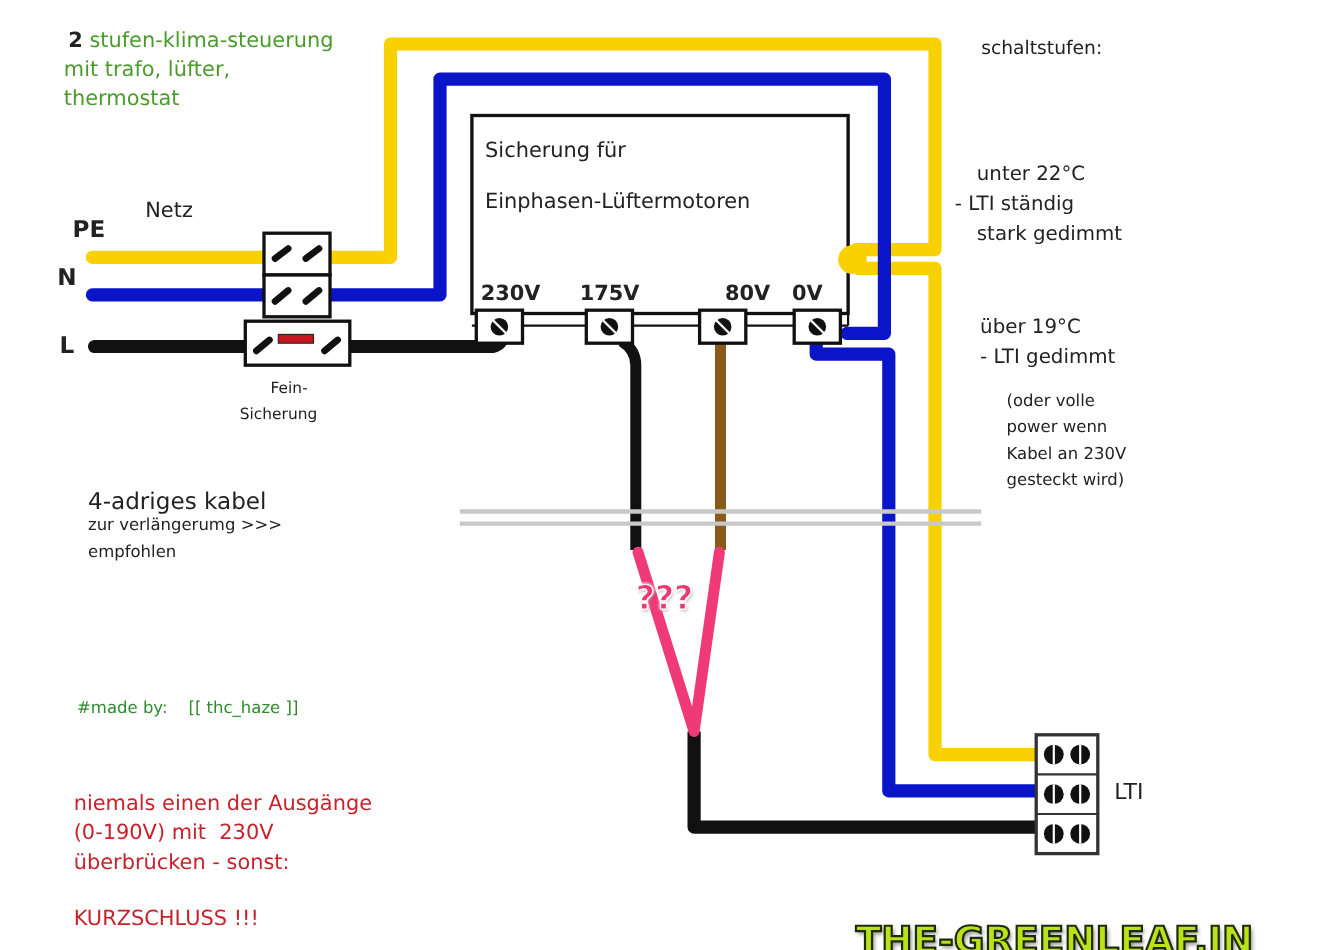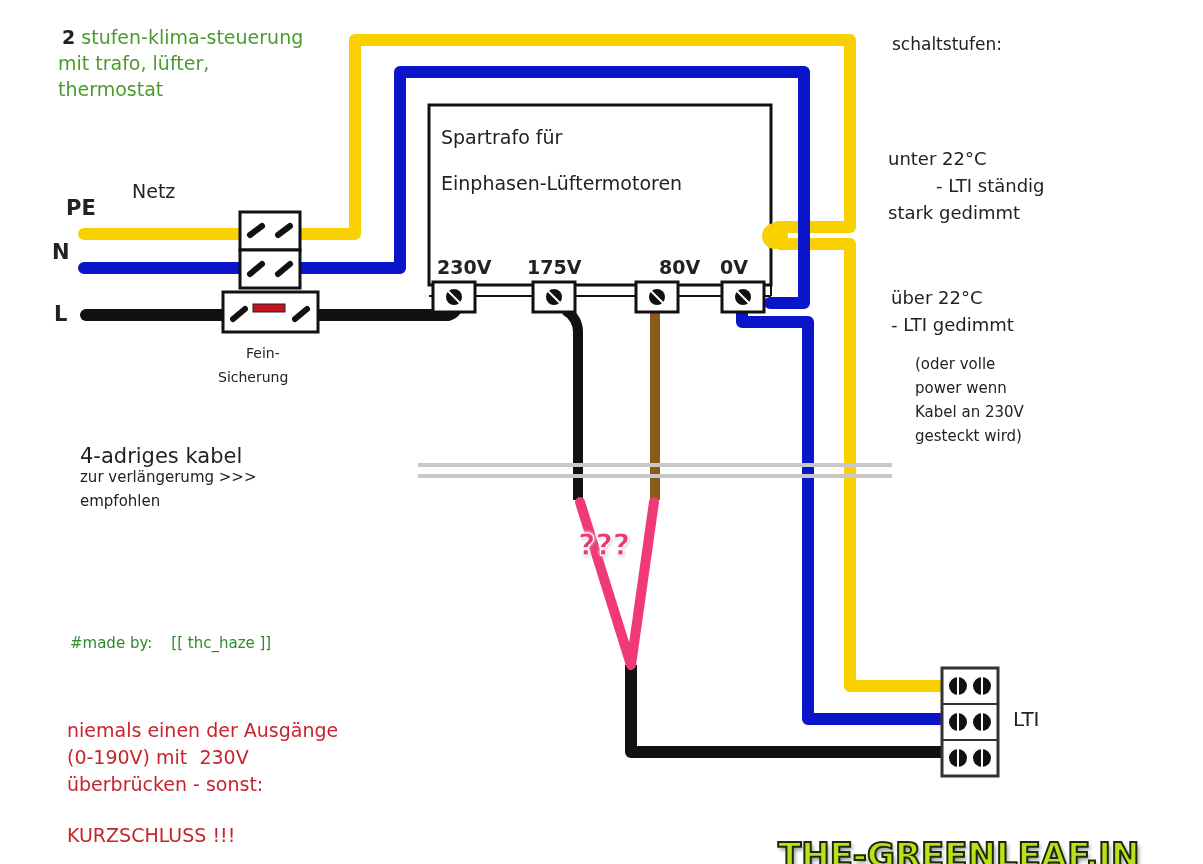--- a/index.html
+++ b/index.html
@@ -133,32 +133,32 @@
 <div class="t green" style="left:58px;top:52px;font-size:19px;">mit trafo, lüfter,</div>
 <div class="t green" style="left:58px;top:78px;font-size:19px;">thermostat</div>
 
 <div class="t dark" style="left:132px;top:180px;font-size:19px;">Netz</div>
 <div class="t dark bold" style="left:66px;top:196px;font-size:21px;">PE</div>
 <div class="t dark bold" style="left:52px;top:240px;font-size:21px;">N</div>
 <div class="t dark bold" style="left:54px;top:302px;font-size:21px;">L</div>
 <div class="t dark" style="left:246px;top:345px;font-size:14px;">Fein-</div>
 <div class="t dark" style="left:218px;top:369px;font-size:14px;text-align:right;">Sicherung</div>
 
-<div class="t dark" style="left:441px;top:126px;font-size:19px;">Spartrafo für</div>
+<div class="t dark" style="left:441px;top:126px;font-size:19px;">Sicherung für</div>
 <div class="t dark" style="left:441px;top:152px;font-size:19px;margin-top:20px;">Einphasen-Lüftermotoren</div>
 <div class="t dark bold" style="left:437px;top:256px;font-size:19px;">230V</div>
 <div class="t dark bold" style="left:527px;top:256px;font-size:19px;">175V</div>
 <div class="t dark bold" style="left:632px;top:256px;font-size:19px;margin-left:27px;">80V</div>
 <div class="t dark bold" style="left:720px;top:256px;font-size:19px;">0V</div>
 
 <div class="t dark" style="left:892px;top:34px;font-size:17px;">schaltstufen:</div>
 <div class="t dark" style="left:888px;top:148px;font-size:18px;">unter 22°C</div>
-<div class="t dark" style="left:936px;top:175px;font-size:18px;">- LTI ständig</div>
+<div class="t dark" style="left:868px;top:175px;font-size:18px;">- LTI ständig</div>
 <div class="t dark" style="left:888px;top:202px;font-size:18px;">stark gedimmt</div>
-<div class="t dark" style="left:891px;top:287px;font-size:18px;">über 22°C</div>
+<div class="t dark" style="left:891px;top:287px;font-size:18px;">über 19°C</div>
 <div class="t dark" style="left:891px;top:314px;font-size:18px;">- LTI gedimmt</div>
 <div class="t dark" style="left:915px;top:355px;font-size:15px;">(oder volle</div>
 <div class="t dark" style="left:915px;top:379px;font-size:15px;">power wenn</div>
 <div class="t dark" style="left:915px;top:403px;font-size:15px;">Kabel an 230V</div>
 <div class="t dark" style="left:915px;top:427px;font-size:15px;">gesteckt wird)</div>
 
 <div class="t dark" style="left:80px;top:444px;font-size:21px;">4-adriges kabel</div>
 <div class="t dark" style="left:80px;top:468px;font-size:15px;">zur verlängerumg &gt;&gt;&gt;</div>
 <div class="t dark" style="left:80px;top:492px;font-size:15px;">empfohlen</div>
 

